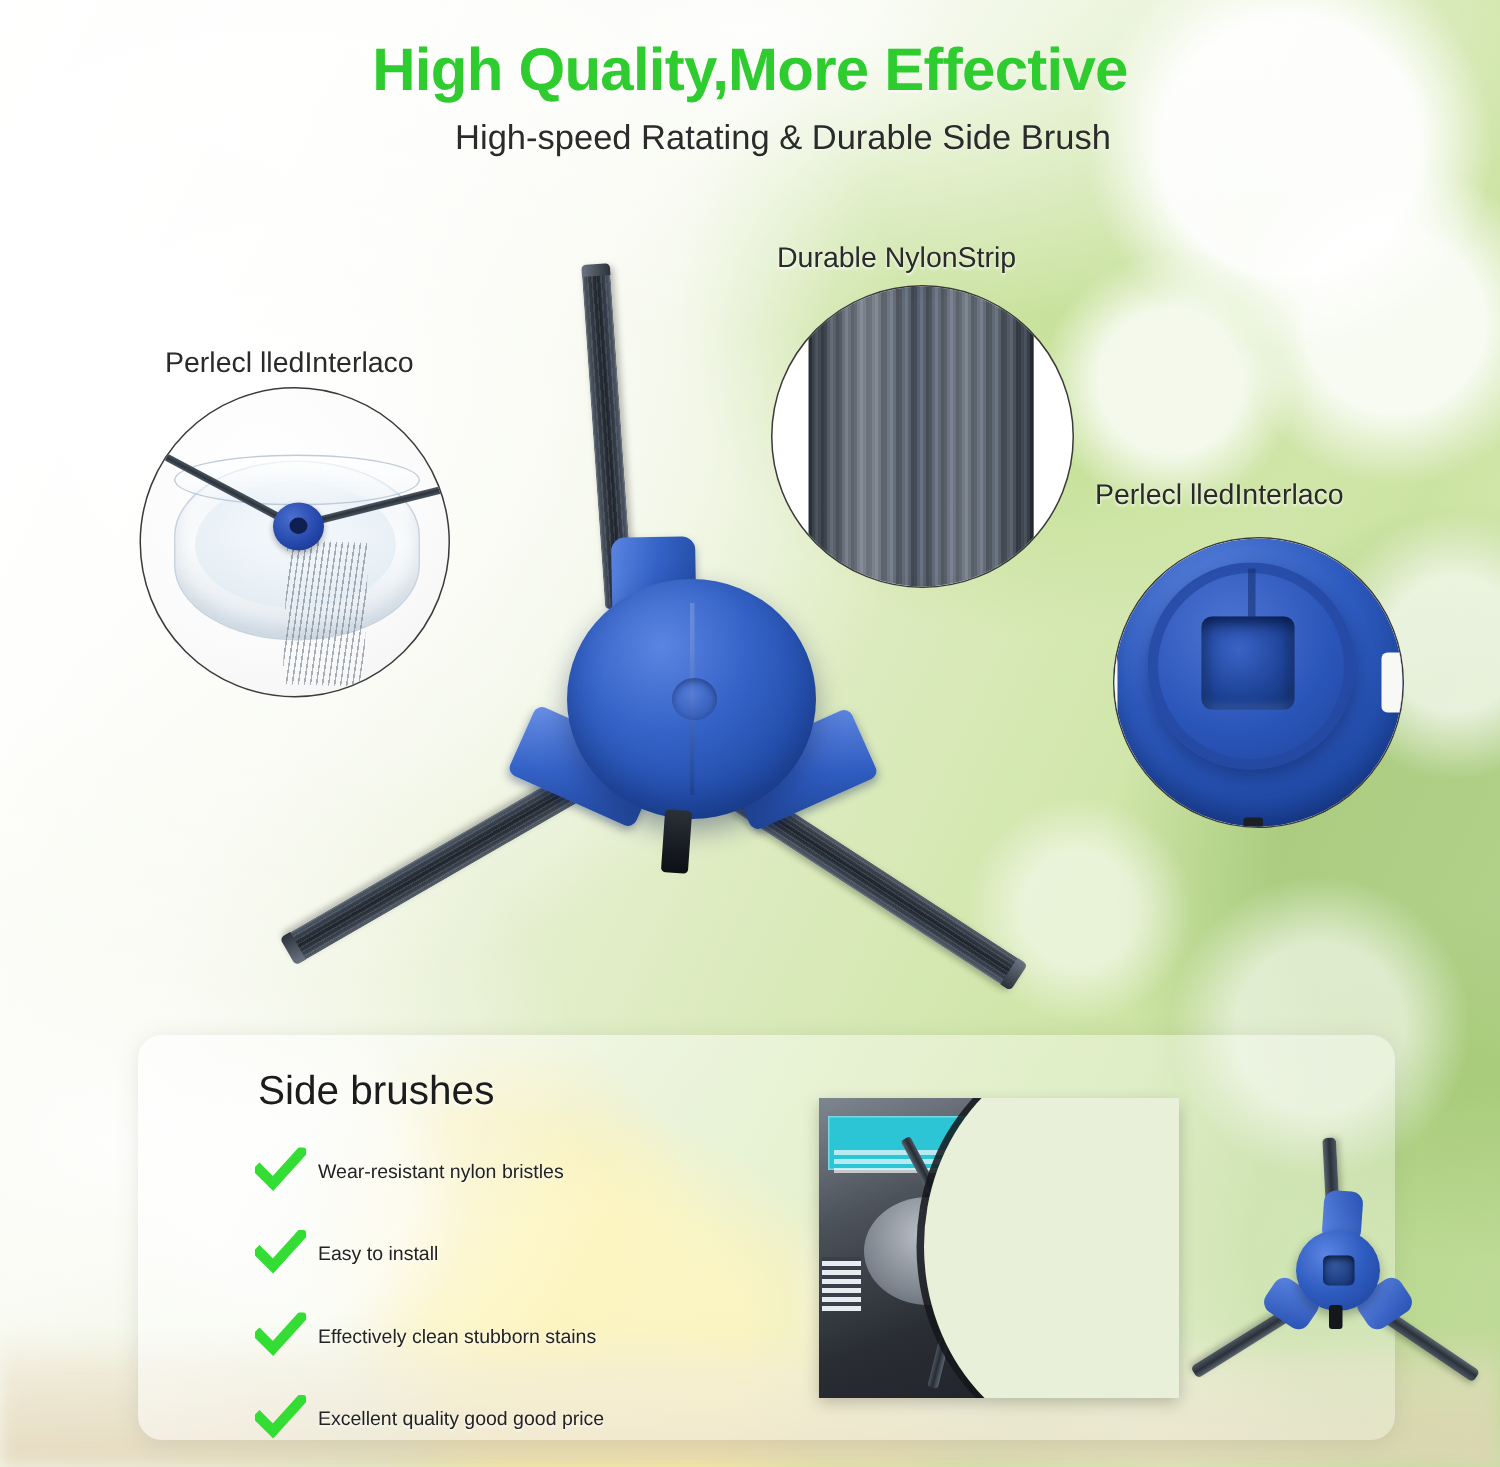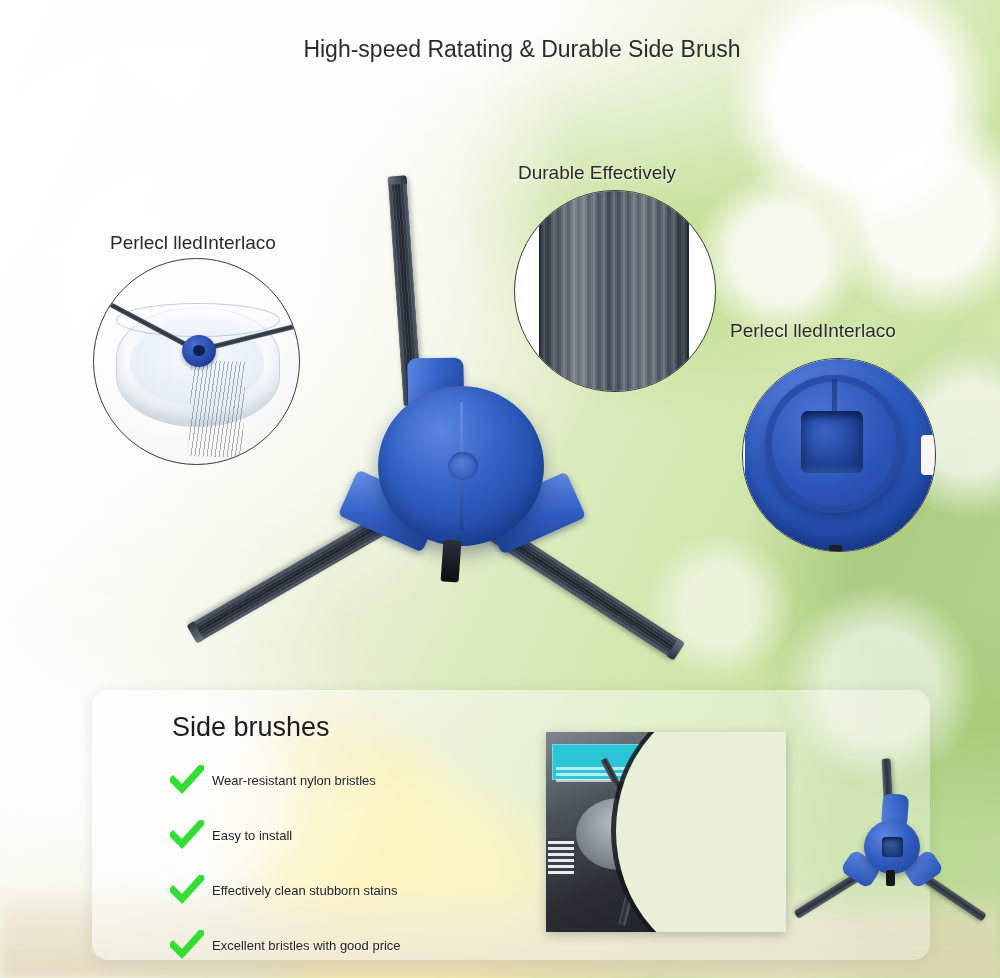--- a/index.html
+++ b/index.html
@@ -218,25 +218,26 @@
 </head>
 <body>
 
 <div class="stage">
 
   <div class="bg"></div>
   <div class="bg-soft"></div>
   <div class="bg-table"></div>
 
   <div class="header">
+    <div class="title">High Quality,More Effective</div>
     <div class="subtitle">High-speed Ratating &amp; Durable Side Brush</div>
   </div>
 
   <div class="callout-label" id="lbl-left">Perlecl lledInterlaco</div>
-  <div class="callout-label" id="lbl-mid">Durable Effectively</div>
+  <div class="callout-label" id="lbl-mid">Durable NylonStrip</div>
   <div class="callout-label" id="lbl-right">Perlecl lledInterlaco</div>
 
   <div class="inset" id="inset-left">
     <div class="bowl"></div>
     <div class="bowl-water"></div>
     <div class="bowl-rim"></div>
     <div class="l-bristles"></div>
     <div class="l-arm a1"></div>
     <div class="l-arm a2"></div>
     <div class="l-hub"></div>
@@ -314,21 +315,21 @@
         </span>
         <span class="feature-text">Effectively clean stubborn stains</span>
       </div>
 
       <div class="feature">
         <span class="check">
           <svg width="34" height="30" viewBox="0 0 34 30">
               <path d="M3 15 L12 24 L31 3" stroke="#33dd33" stroke-width="7" fill="none" stroke-linecap="square"></path>
             </svg>
         </span>
-        <span class="feature-text">Excellent bristles with good price</span>
+        <span class="feature-text">Excellent quality good good price</span>
       </div>
 
     </div>
 
     <div class="vac-photo">
       <div class="vac-label">
         <div class="vac-label-lines"></div>
       </div>
       <div class="vac-win"></div>
       <div class="vac-hole"></div>

